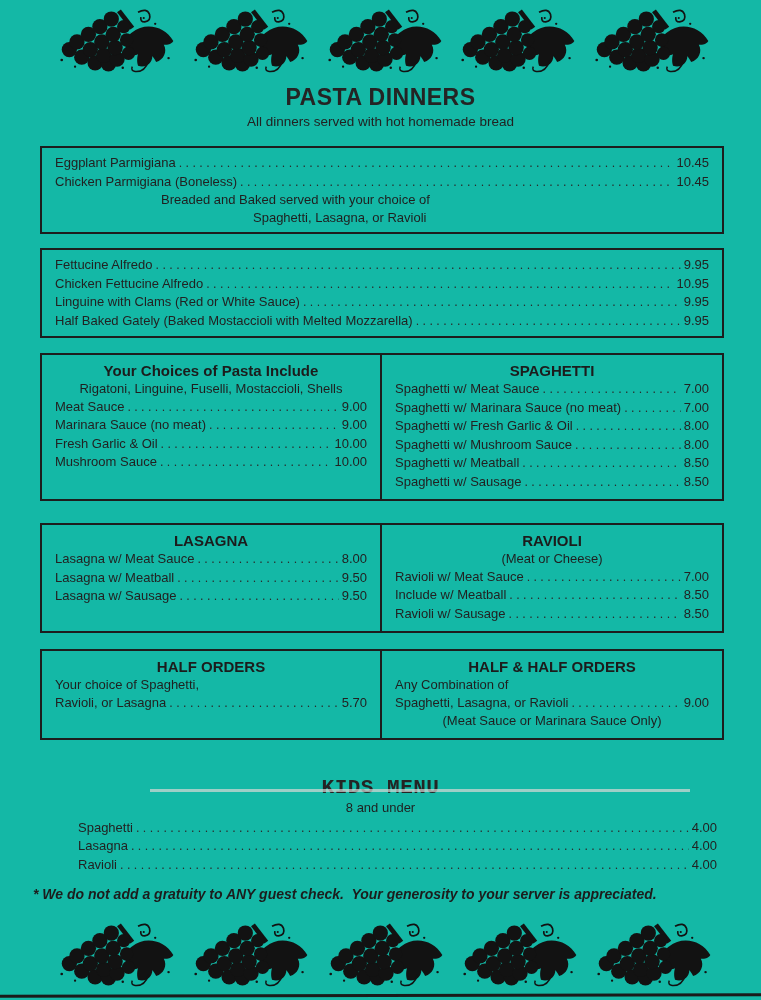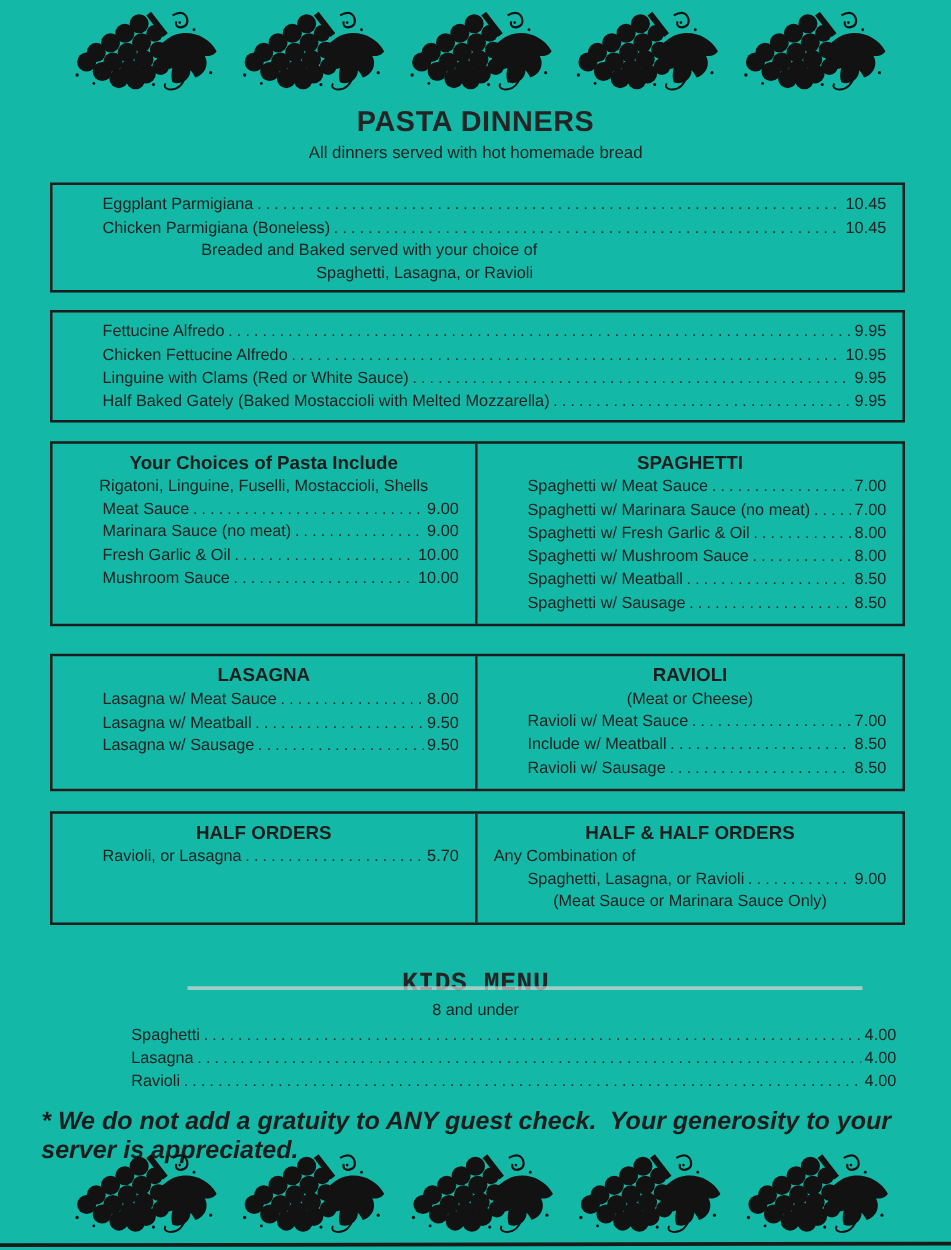--- a/index.html
+++ b/index.html
@@ -27,39 +27,39 @@
   .box.b3{margin-top:15px;padding:0;}
   .box.b4{margin-top:22px;padding:0;}
   .box.b5{margin-top:16px;padding:0;}
   .split{display:flex;align-items:stretch;padding:0;}
   .col{width:50%;box-sizing:border-box;padding:6px 13px 8px 13px;}
   .col.left{border-right:2px solid #1d1d1d;}
   .box-title{text-align:center;font-weight:bold;font-size:15px;line-height:19px;color:#1c1c1c;}
   .box-sub{text-align:center;font-size:13px;line-height:17.5px;}
   
   .row{display:flex;align-items:baseline;line-height:17.5px;font-size:13px;color:#222;}
-  .iname{white-space:nowrap;margin-left:27px;}
+  .iname{white-space:nowrap;}
   .price{white-space:nowrap;}
   .dots{flex:1;overflow:hidden;white-space:nowrap;margin:0 3px;color:#2b2b2b;}
   .dots::after{
     content:"..........................................................................................................................................................................................................................................................";
     letter-spacing:3.4px;font-size:12.5px;
   }
   .note{font-size:13px;line-height:17.5px;}
   .note.ind1{padding-left:106px;}
   .note.ind2{padding-left:198px;}
   
   .kids-title{text-align:center;font-size:21px;font-weight:bold;letter-spacing:.5px;margin:36px 0 0 0;color:#242424;font-family:Liberation Mono, monospace;}
   .kids-sub{text-align:center;font-size:13px;line-height:17px;}
   .kids-rows{margin:3px 44px 0 78px;}
   .kids-rows .row{line-height:18.5px;}
   
   .footnote{
     position:absolute;top:886px;left:33px;right:36px;
-    font-style:italic;font-weight:bold;font-size:20px;color:#1c1c1c;
+    font-style:italic;font-weight:bold;font-size:14px;color:#1c1c1c;
     white-space:pre-wrap;
   }
 </style>
 </head>
 <body>
 
 <div class="page">
 
   <svg width="0" height="0" style="position:absolute" aria-hidden="true">
     <defs>
@@ -256,20 +256,21 @@
         <span class="iname">Ravioli w/ Sausage</span>
         <span class="dots"></span>
         <span class="price">8.50</span>
       </div>
     </div>
   </div>
 
   <div class="box b5 split">
     <div class="col left">
       <div class="box-title">HALF ORDERS</div>
+      <div class="note">Your choice of Spaghetti,</div>
       <div class="row">
         <span class="iname">Ravioli, or Lasagna</span>
         <span class="dots"></span>
         <span class="price">5.70</span>
       </div>
     </div>
     <div class="col">
       <div class="box-title">HALF &amp; HALF ORDERS</div>
       <div class="note">Any Combination of</div>
       <div class="row">

